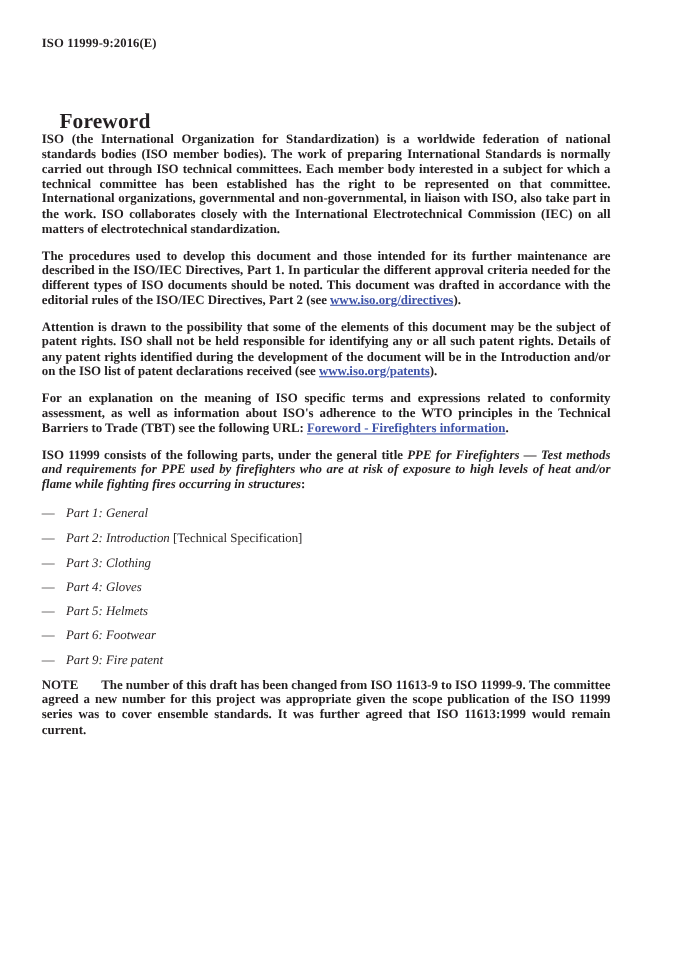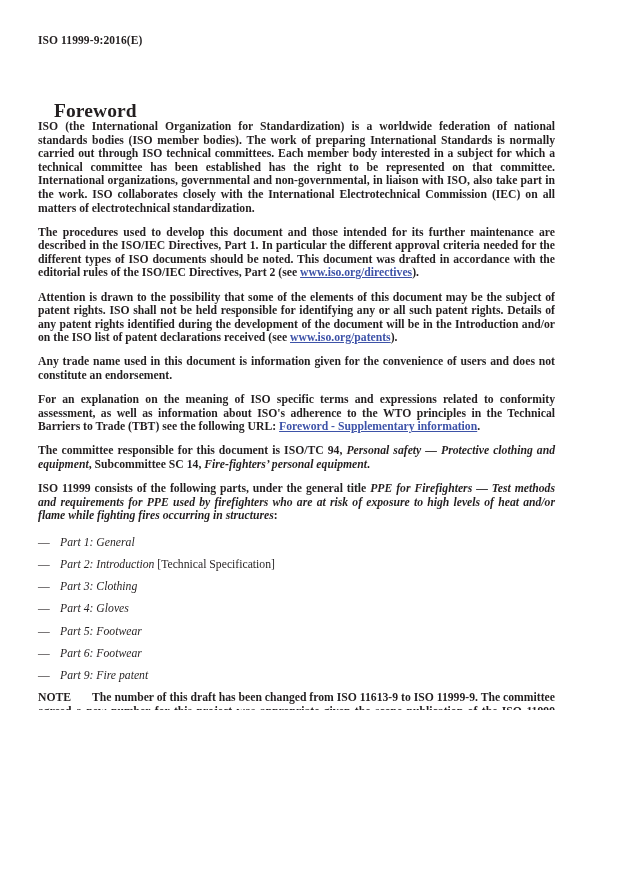--- a/index.html
+++ b/index.html
@@ -118,34 +118,32 @@
   <h1 class="foreword">Foreword</h1>
 
   <div class="body-block">
 
     <p class="para">ISO (the International Organization for Standardization) is a worldwide federation of national standards bodies (ISO member bodies). The work of preparing International Standards is normally carried out through ISO technical committees. Each member body interested in a subject for which a technical committee has been established has the right to be represented on that committee. International organizations, governmental and non-governmental, in liaison with ISO, also take part in the work. ISO collaborates closely with the International Electrotechnical Commission (IEC) on all matters of electrotechnical standardization.</p>
 
     <p class="para"><span>The procedures used to develop this document and those intended for its further maintenance are described in the ISO/IEC Directives, Part 1.  In particular the different approval criteria needed for the different types of ISO documents should be noted.  This document was drafted in accordance with the editorial rules of the ISO/IEC Directives, Part 2 (see </span><a class="link" href="#">www.iso.org/directives</a><span>).</span></p>
 
     <p class="para"><span>Attention is drawn to the possibility that some of the elements of this document may be the subject of patent rights. ISO shall not be held responsible for identifying any or all such patent rights.  Details of any patent rights identified during the development of the document will be in the Introduction and/or on the ISO list of patent declarations received (see </span><a class="link" href="#">www.iso.org/patents</a><span>).</span></p>
 
-    <p class="para">Any trade name used in this document is information given for the convenience of users and does not constitute an endorsement.</p>
 
-    <p class="para"><span>For an explanation on the meaning of ISO specific terms and expressions related to conformity assessment, as well as information about ISO's adherence to the WTO principles in the Technical Barriers to Trade (TBT) see the following URL:  </span><a class="link" href="#">Foreword - Supplementary information</a><span>.</span></p>
+    <p class="para"><span>For an explanation on the meaning of ISO specific terms and expressions related to conformity assessment, as well as information about ISO's adherence to the WTO principles in the Technical Barriers to Trade (TBT) see the following URL:  </span><a class="link" href="#">Foreword - Firefighters information</a><span>.</span></p>
 
-    <p class="para"><span>The committee responsible for this document is ISO/TC 94, </span><span class="it">Personal safety — Protective clothing and equipment</span><span>, Subcommittee SC 14, </span><span class="it">Fire-fighters’ personal equipment</span><span>.</span></p>
 
     <p class="para"><span>ISO 11999 consists of the following parts, under the general title </span><span class="it">PPE for Firefighters — Test methods and requirements for PPE used by firefighters who are at risk of exposure to high levels of heat and/or flame while fighting fires occurring in structures</span><span>:</span></p>
 
     <ul class="parts">
       <li><span class="dash">—</span><span>Part 1: General</span><span class="plain"></span></li>
       <li><span class="dash">—</span><span>Part 2: Introduction</span><span class="plain"> [Technical Specification]</span></li>
       <li><span class="dash">—</span><span>Part 3: Clothing</span><span class="plain"></span></li>
       <li><span class="dash">—</span><span>Part 4: Gloves</span><span class="plain"></span></li>
-      <li><span class="dash">—</span><span>Part 5: Footwear</span><span class="plain"></span></li>
+      <li><span class="dash">—</span><span>Part 5: Helmets</span><span class="plain"></span></li>
       <li><span class="dash">—</span><span>Part 6: Footwear</span><span class="plain"></span></li>
       <li><span class="dash">—</span><span>Part 9: Fire patent</span><span class="plain"></span></li>
     </ul>
 
     <p class="para note"><span class="note-label">NOTE</span><span>The number of this draft has been changed from ISO 11613-9 to ISO 11999-9. The committee agreed a new number for this project was appropriate given the scope publication of the ISO 11999 series was to cover ensemble standards. It was further agreed that ISO 11613:1999 would remain current.</span></p>
 
   </div>
 
   <div class="footer">
     <span class="pageno">iv</span>

